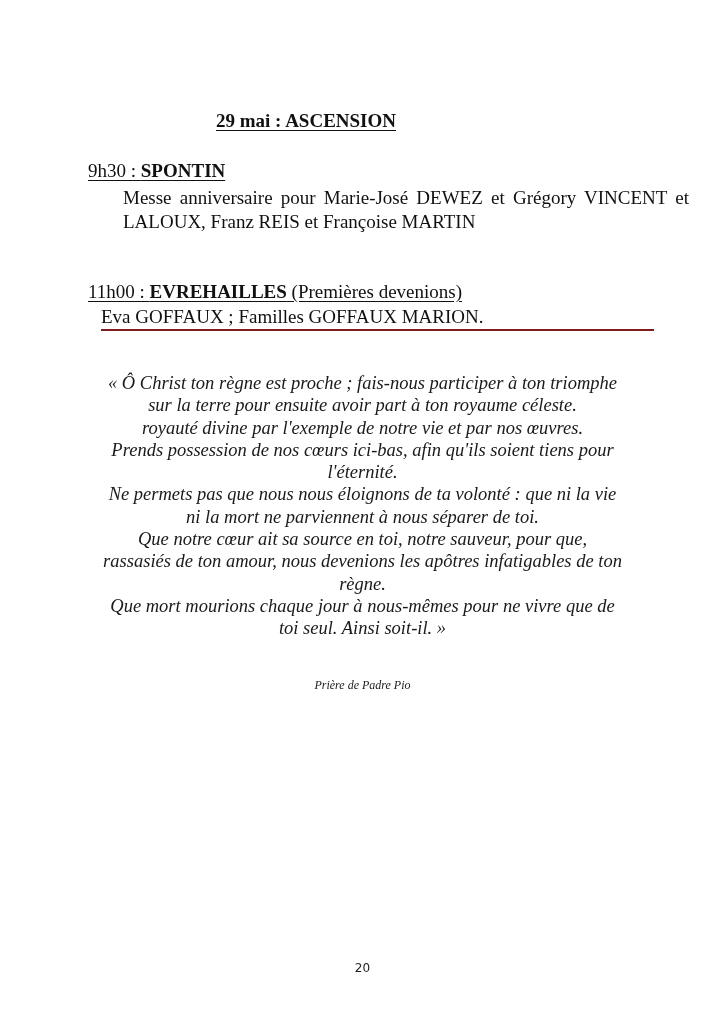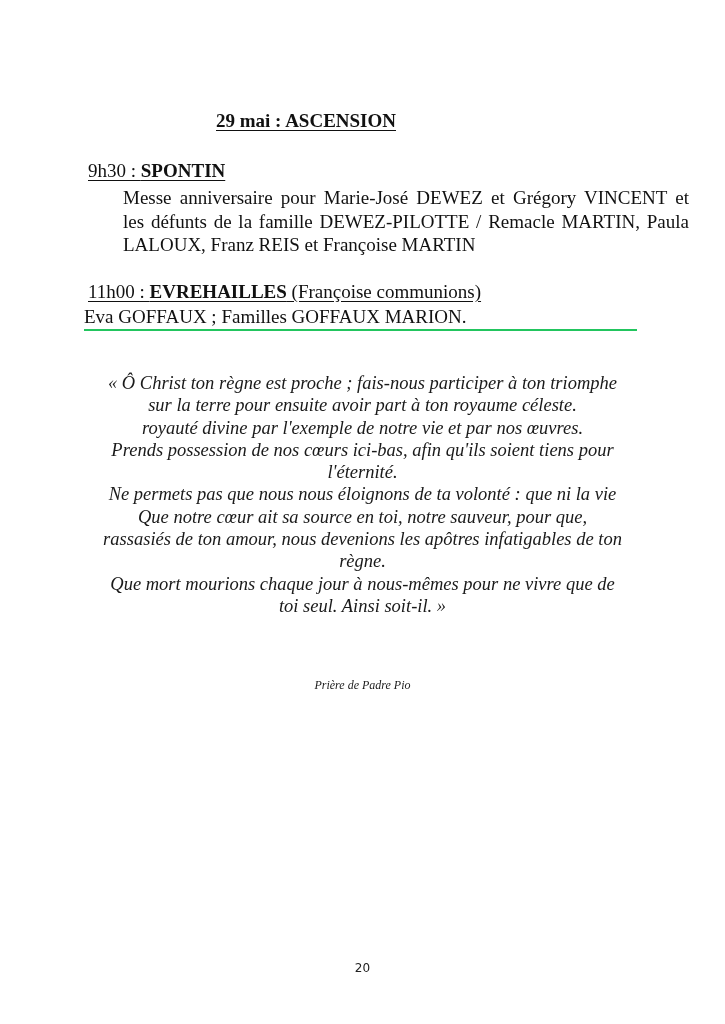--- a/index.html
+++ b/index.html
@@ -19,23 +19,23 @@
       white-space: nowrap;
     }
     .mass-heading .place { font-weight: bold; }
     .intentions {
       position: absolute; left: 81px; width: 566px;
       font-size: 19px; line-height: 23.5px; text-align: justify;
     }
     .intentions .line { display: block; text-align-last: justify; }
     .intentions .line.last { text-align-last: left; }
     .intentions2 {
-      position: absolute; left: 84px; top: 305px; width: 553px;
+      position: absolute; left: 101px; top: 305px; width: 553px;
       font-size: 19px; line-height: 23px;
-      border-bottom: 2px solid #22c55e;
+      border-bottom: 2px solid #7f1d1d;
       padding-bottom: 1px;
       white-space: nowrap;
     }
     .prayer {
       position: absolute; top: 372px; left: 80px; width: 565px;
       font-size: 18.5px; line-height: 22.3px; font-style: italic;
       text-align: center; color: #1a1a1a;
     }
     .prayer .pl { display: block; white-space: nowrap; font-style: italic; }
     .attribution {
@@ -50,37 +50,37 @@
   </style>
 </head>
 <body>
 
 <div class="page-title">29 mai : ASCENSION</div>
 
 <div class="mass-heading" style="top:160px;"><span>9h30 : </span><span class="place">SPONTIN</span></div>
 
 <div class="intentions" style="top:186px;margin-left:42px;">
   <span class="line">Messe anniversaire pour Marie-José DEWEZ et Grégory VINCENT et</span>
-  <span class="line">les défunts de la famille DEWEZ-PILOTTE / Remacle MARTIN, Paula</span>
   <span class="line last">LALOUX, Franz REIS et Françoise MARTIN</span>
 </div>
 
-<div class="mass-heading" style="top:281px;"><span>11h00 : </span><span class="place">EVREHAILLES</span><span> (Françoise communions)</span></div>
+<div class="mass-heading" style="top:281px;"><span>11h00 : </span><span class="place">EVREHAILLES</span><span> (Premières devenions)</span></div>
 
 <div class="intentions2">
   <span>Eva GOFFAUX ; Familles GOFFAUX MARION.</span>
 </div>
 
 <div class="prayer">
   <span class="pl">« Ô Christ ton règne est proche ; fais-nous participer à ton triomphe</span>
   <span class="pl">sur la terre pour ensuite avoir part à ton royaume céleste.</span>
   <span class="pl">royauté divine par l'exemple de notre vie et par nos œuvres.</span>
   <span class="pl">Prends possession de nos cœurs ici-bas, afin qu'ils soient tiens pour</span>
   <span class="pl">l'éternité.</span>
   <span class="pl">Ne permets pas que nous nous éloignons de ta volonté : que ni la vie</span>
+  <span class="pl">ni la mort ne parviennent à nous séparer de toi.</span>
   <span class="pl">Que notre cœur ait sa source en toi, notre sauveur, pour que,</span>
   <span class="pl">rassasiés de ton amour, nous devenions les apôtres infatigables de ton</span>
   <span class="pl">règne.</span>
   <span class="pl">Que mort mourions chaque jour à nous-mêmes pour ne vivre que de</span>
   <span class="pl">toi seul. Ainsi soit-il. »</span>
 </div>
 
 <div class="attribution">Prière de Padre Pio</div>
 
 <div class="page-number">20</div>

